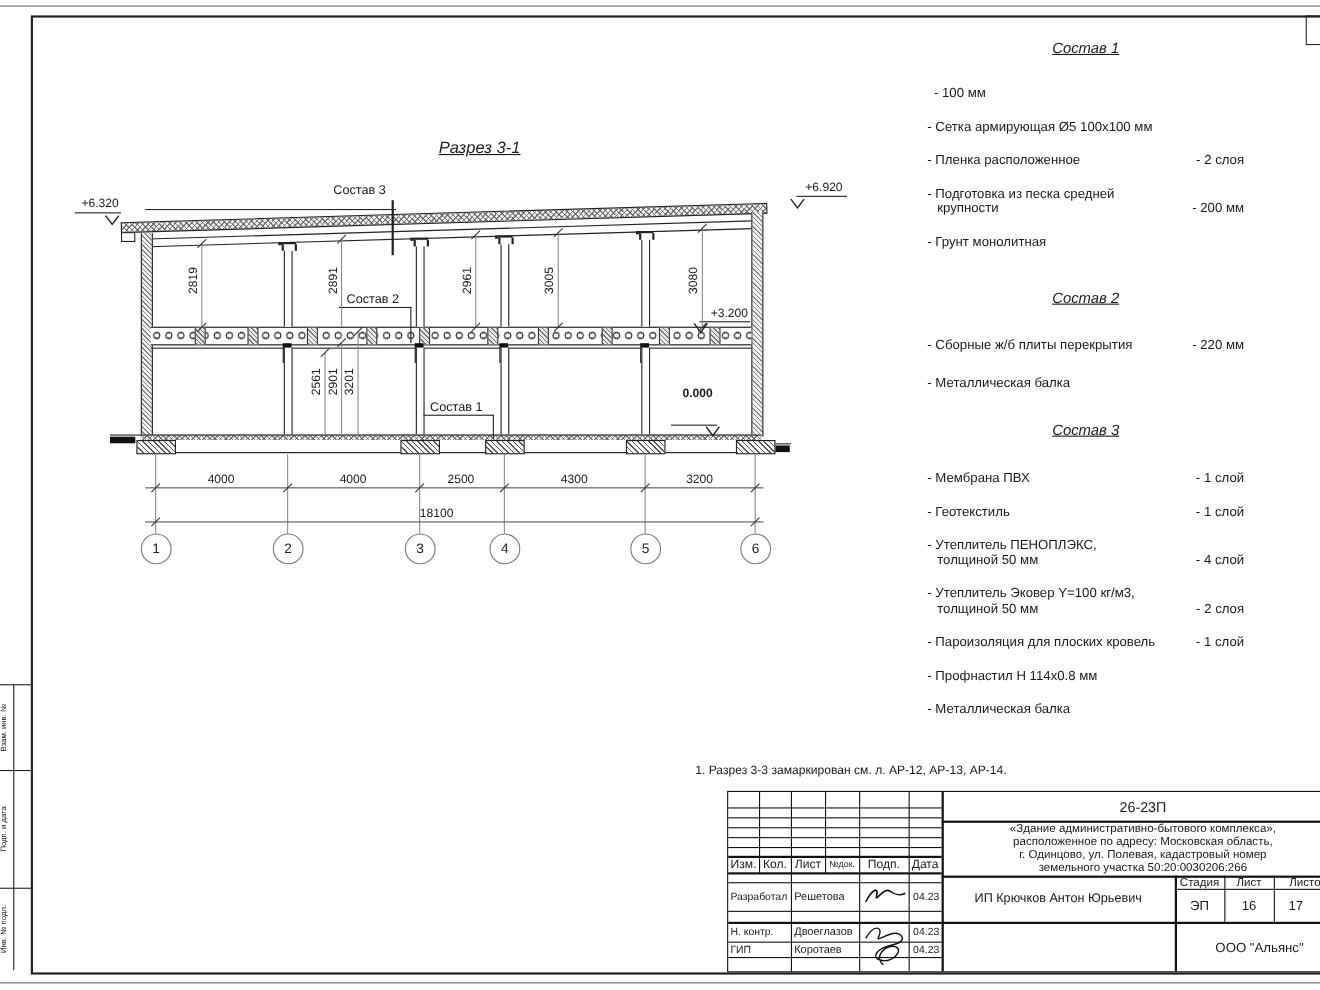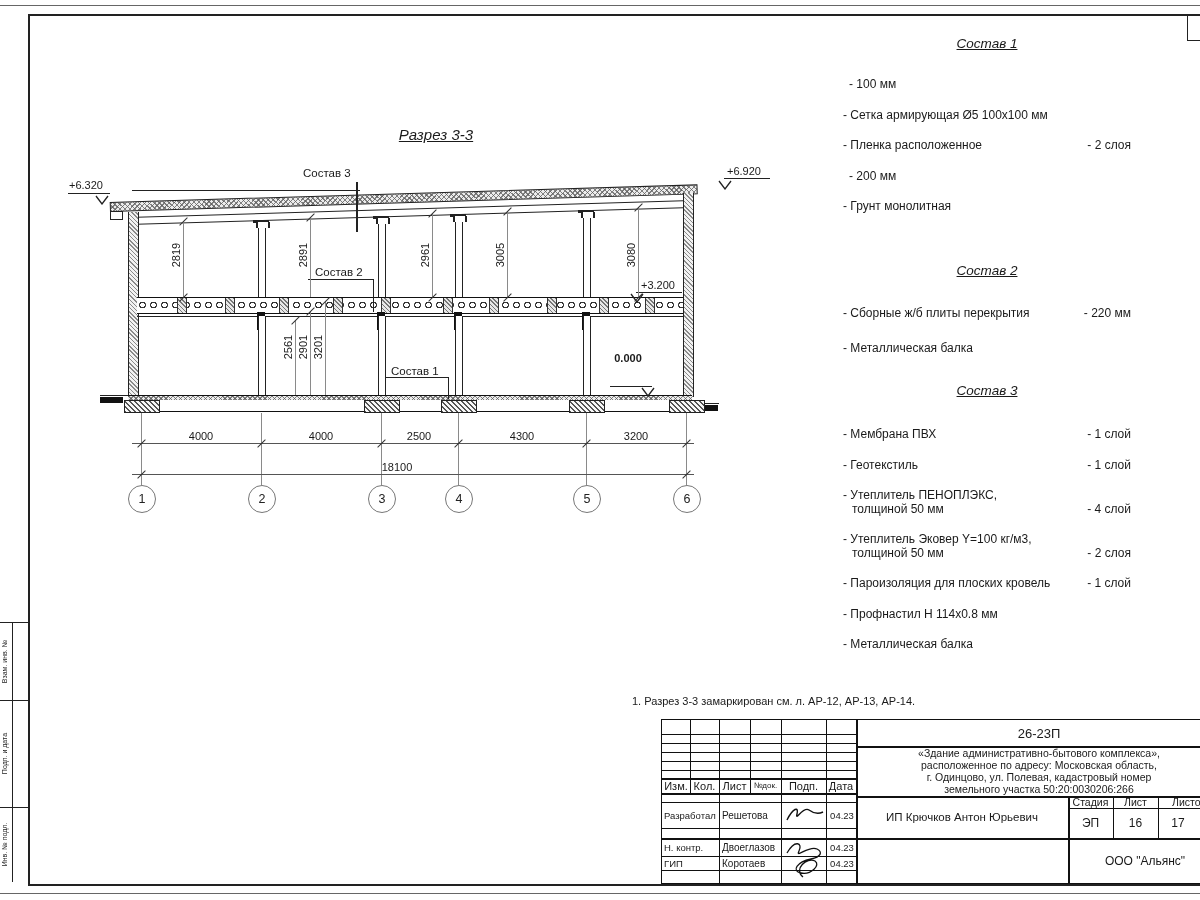--- a/index.html
+++ b/index.html
@@ -27,21 +27,21 @@
   .joint{position:absolute;top:0;bottom:0;width:8px;border-left:1px solid #333;border-right:1px solid #333;
     background-image:repeating-linear-gradient(45deg,#777 0 1px,transparent 1px 3px);background-color:#e8e8e8;}
   .shaft{position:absolute;width:6px;background:#fff;border-left:1.4px solid #222;border-right:1.4px solid #222;}
   .capbar{position:absolute;width:16px;height:2.5px;background:#222;}
   .capneck{position:absolute;width:10px;height:6px;border-left:2px solid #222;border-right:2px solid #222;background:#fff;}
   .stub{position:absolute;width:8px;height:18px;background:#111;}
   .bubble{position:absolute;width:26px;height:26px;border:1.1px solid #777;border-radius:50%;background:#fff;
           display:flex;align-items:center;justify-content:center;font-size:12.5px;color:#222;}
   .dimtext{position:absolute;font-size:11px;color:#1a1a1a;white-space:nowrap;}
   .vdimtext{position:absolute;width:60px;text-align:center;font-size:11px;transform:rotate(-90deg);color:#1a1a1a;}
-  .elevtext{position:absolute;font-size:11px;text-align:center;white-space:nowrap;}
+  .elevtext{position:absolute;font-size:11px;text-align:right;white-space:nowrap;}
   .lbl{position:absolute;font-size:11.5px;white-space:nowrap;}
   .listblock{position:absolute;width:288px;}
   .listhead{font-size:13.5px;font-style:italic;text-decoration:underline;text-align:center;}
   .li{display:flex;justify-content:space-between;align-items:flex-end;margin-bottom:17px;}
   .li-name{font-size:12px;line-height:13.5px;white-space:pre-line;padding-left:9px;text-indent:-9px;}
   .li-val{font-size:12px;line-height:13.5px;white-space:nowrap;padding-left:6px;}
   .tb-line{position:absolute;background:#111;}
   .tb-txt{position:absolute;display:flex;align-items:center;justify-content:center;text-align:center;}
   .sidelabel{position:absolute;transform:rotate(-90deg);transform-origin:center;font-size:7px;white-space:nowrap;color:#222;width:70px;text-align:center;}
 </style>
@@ -56,21 +56,21 @@
   <div class="abs" style="left:1187px;top:14px;width:40px;height:25px;border:1.5px solid #222;"></div>
 
   <div class="hl" style="left:0;top:622px;width:29px;"></div>
   <div class="hl" style="left:0;top:700px;width:29px;"></div>
   <div class="hl" style="left:0;top:807px;width:29px;"></div>
   <div class="vl" style="left:12px;top:622px;height:260px;"></div>
   <div class="sidelabel" style="left:-31px;top:658px;">Взам. инв. №</div>
   <div class="sidelabel" style="left:-31px;top:750px;">Подп. и дата</div>
   <div class="sidelabel" style="left:-31px;top:841px;">Инв. № подл.</div>
 
-  <div class="abs" style="left:381px;top:126px;width:110px;text-align:center;font-size:15px;font-style:italic;text-decoration:underline;">Разрез 3-3</div>
+  <div class="abs" style="left:381px;top:126px;width:110px;text-align:center;font-size:15px;font-style:italic;text-decoration:underline;">Разрез 3-1</div>
 
   <div class="hl" style="left:132px;top:190px;width:228px;"></div>
 
   <div class="roof crosshatch"></div>
   <div class="slopeline" style="left:128px;top:217px;width:564px;"></div>
   <div class="slopeline" style="left:128px;top:224px;width:564px;"></div>
   <div class="abs" style="left:110px;top:211px;width:11px;height:7px;border:1.5px solid #222;background:#fff;"></div>
 
   <div class="abs hatchwall" style="left:128px;top:212px;width:9px;height:185px;"></div>
   <div class="abs hatchwall" style="left:683px;top:193px;width:9px;height:204px;"></div>
@@ -233,20 +233,22 @@
     </div>
     <div class="li">
       <div class="li-name">- Сетка армирующая Ø5 100х100 мм</div>
       <div class="li-val"></div>
     </div>
     <div class="li">
       <div class="li-name">- Пленка расположенное</div>
       <div class="li-val">-  2 слоя</div>
     </div>
     <div class="li">
+      <div class="li-name">- Подготовка из песка средней
+крупности</div>
       <div class="li-val">- 200 мм</div>
     </div>
     <div class="li">
       <div class="li-name">- Грунт монолитная</div>
       <div class="li-val"></div>
     </div>
   </div>
 
   <div class="listblock" style="left:843px;top:263px;">
     <div class="listhead">Состав 2</div>

